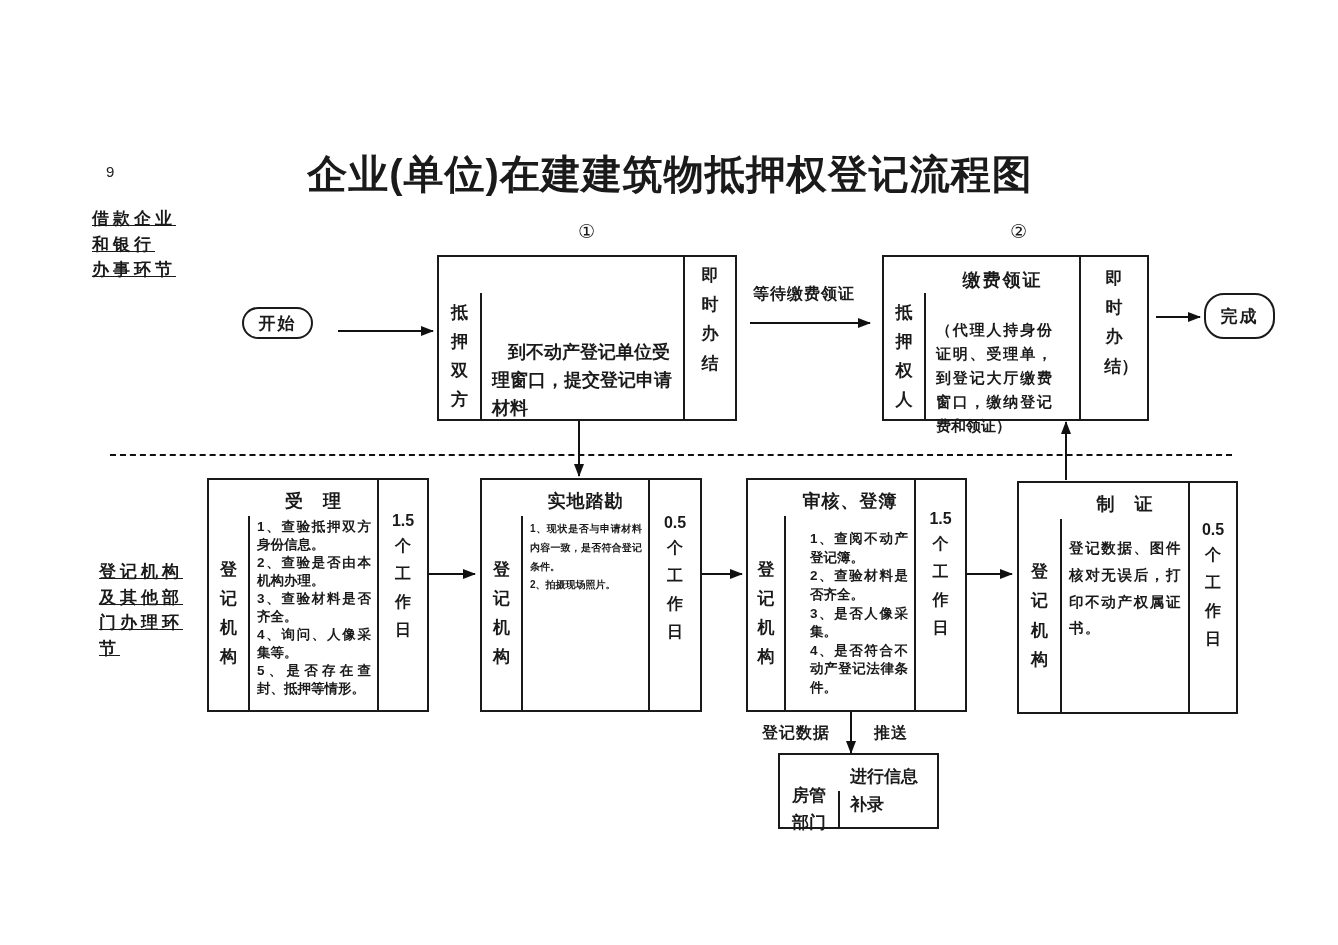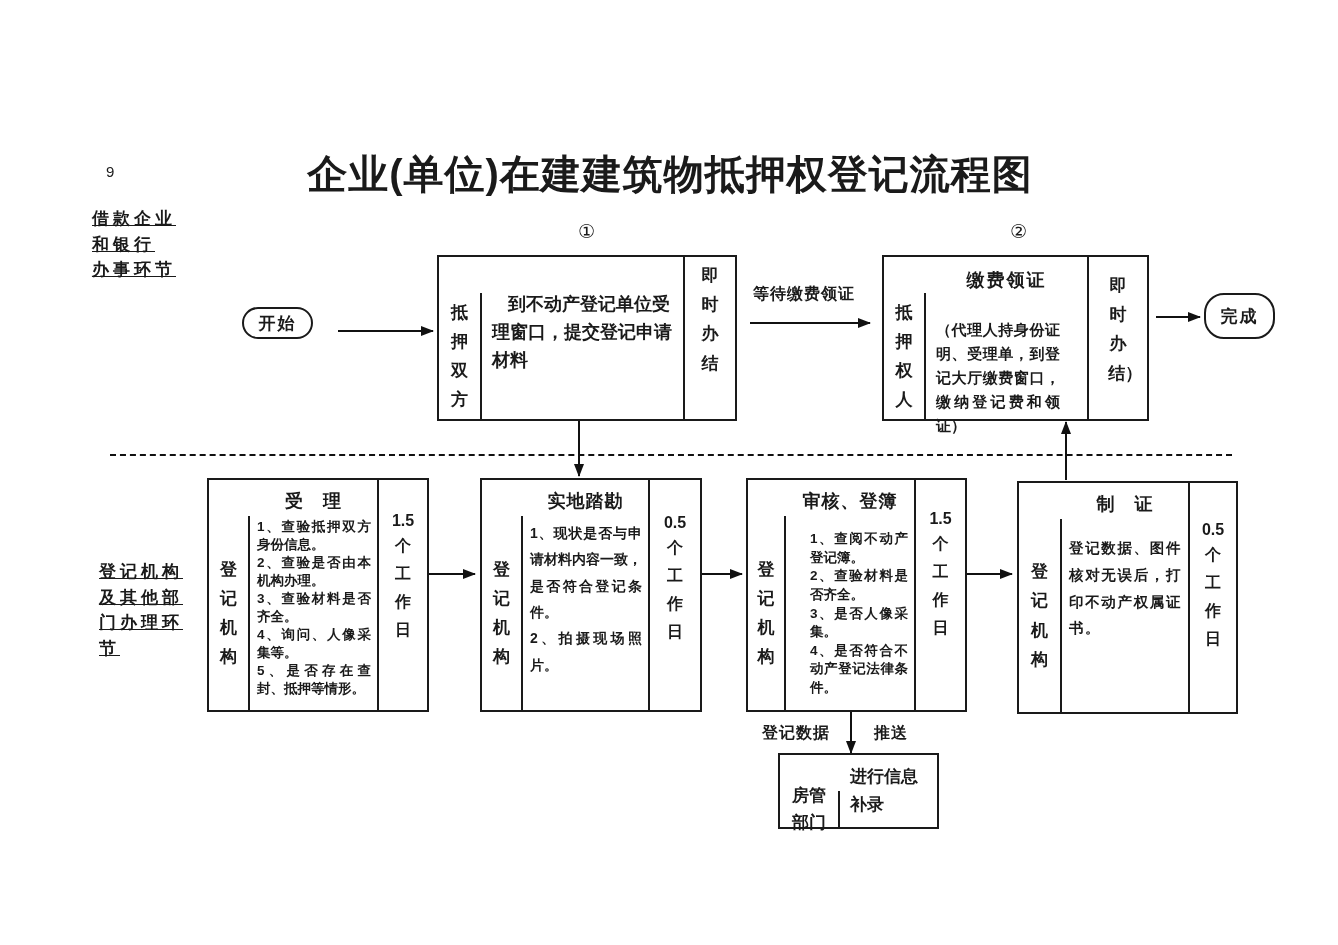--- a/index.html
+++ b/index.html
@@ -26,31 +26,31 @@
   .pbox { border:2px solid #1a1a1a; display:flex; flex-direction:row; background:#fff; }
   .pcol-actor { border-right:2px solid #1a1a1a; display:flex; align-items:center;
                 justify-content:center; font-size:17px; font-weight:bold;margin-top:36px; }
   .pcol-main  { flex:1; }
   .pcol-time  { border-left:2px solid #1a1a1a; font-size:16px; font-weight:bold;
                 text-align:center; }
   .vert { width:1.15em; margin:0 auto; word-break:break-all; line-height:1.72; text-align:center; }
   .vert2 { width:2.35em; margin:0 auto; word-break:break-all; line-height:1.6; text-align:center; }
 
   .step1-body { padding:34px 9px 0 10px; font-size:18px; font-weight:bold;
-                line-height:1.55; text-indent:16px; }
+                line-height:1.55; text-indent:16px;margin-top:48px; }
   .step2-title { margin-top:11px; text-align:center; font-size:18px; font-weight:bold;
                  letter-spacing:2px; }
   .step2-body { padding:26px 27px 0 10px; font-size:15px; font-weight:bold;
                 line-height:1.6; text-align:justify; }
 
   .pbox-title { margin:9px 4px 3px; text-align:center; font-size:18px; font-weight:bold;
                 letter-spacing:1px; }
   .pbox-body { padding:2px 6px 0 7px; font-weight:bold; text-align:justify; }
   .body-s1 { font-size:13.5px; line-height:1.33; }
-  .body-s2 { font-size:14px;   line-height:1.88; padding-top:4px; }
+  .body-s2 { font-size:10px;   line-height:1.88; padding-top:4px; }
   .body-s3 { font-size:13.5px; line-height:1.38; padding-top:14px;margin-left:17px; }
   .body-s4 { font-size:14.5px; line-height:1.85; padding-top:16px; letter-spacing:1.5px; }
 
   .dur-val { display:block; margin-top:0; }
   .dur-unit { display:block; width:1.15em; margin:2px auto 0; word-break:break-all;
               line-height:1.75; }
   .harrow { height:0; border-top:2px solid #111; }
   .harrow::after { content:''; position:absolute; right:-1px; top:-6px;
     border-left:13px solid #111; border-top:5px solid transparent; border-bottom:5px solid transparent; }
   .vline { width:0; border-left:2px solid #111; }
@@ -99,21 +99,21 @@
   <div class="abs harrow" style="left:750px; top:322px; width:120px;"></div>
 
   <div class="abs pbox" style="left:882px; top:255px; width:267px; height:166px;">
     <div class="pcol-actor" style="width:42px;">
       <div class="vert">抵押权人</div>
     </div>
     <div class="pcol-main">
       <div class="step2-title">缴费领证</div>
       <div class="step2-body">（代理人持身份证明、受理单，到登记大厅缴费窗口，缴纳登记费和领证）</div>
     </div>
-    <div class="pcol-time" style="width:60px; padding-top:14px;">
+    <div class="pcol-time" style="width:68px; padding-top:7px;">
       <div class="vert" style="font-size:17px;">即时办结）</div>
     </div>
   </div>
 
   <div class="abs harrow" style="left:1156px; top:316px; width:44px;"></div>
 
   <div class="abs stadium" style="left:1204px; top:293px; width:71px; height:46px;">完成</div>
 
   <div class="abs dashed" style="left:110px; top:454px; width:1122px;"></div>
 

